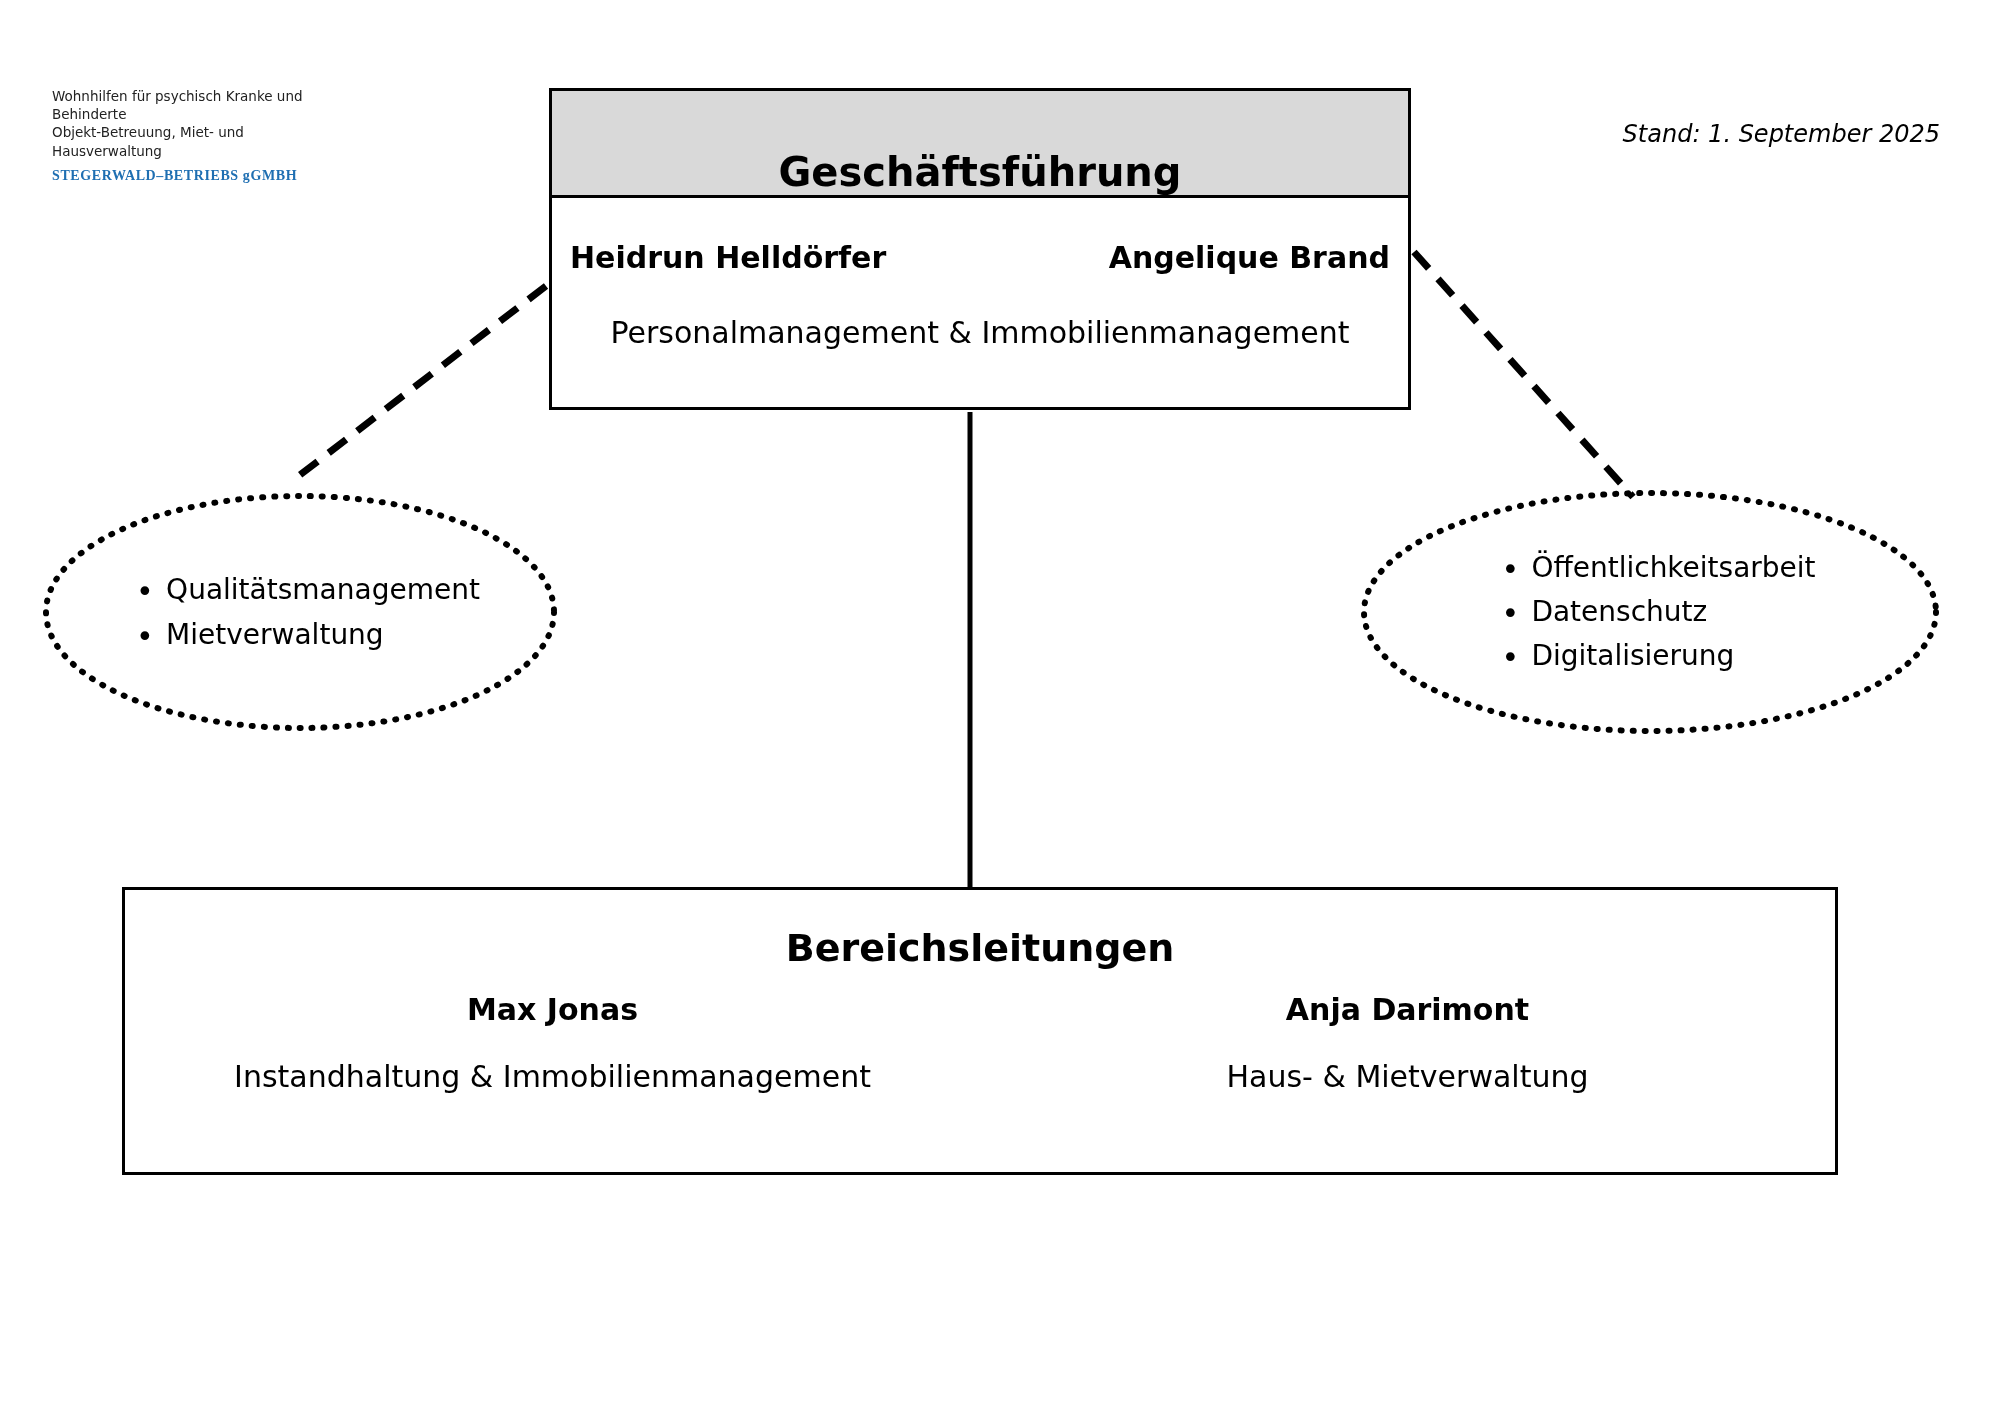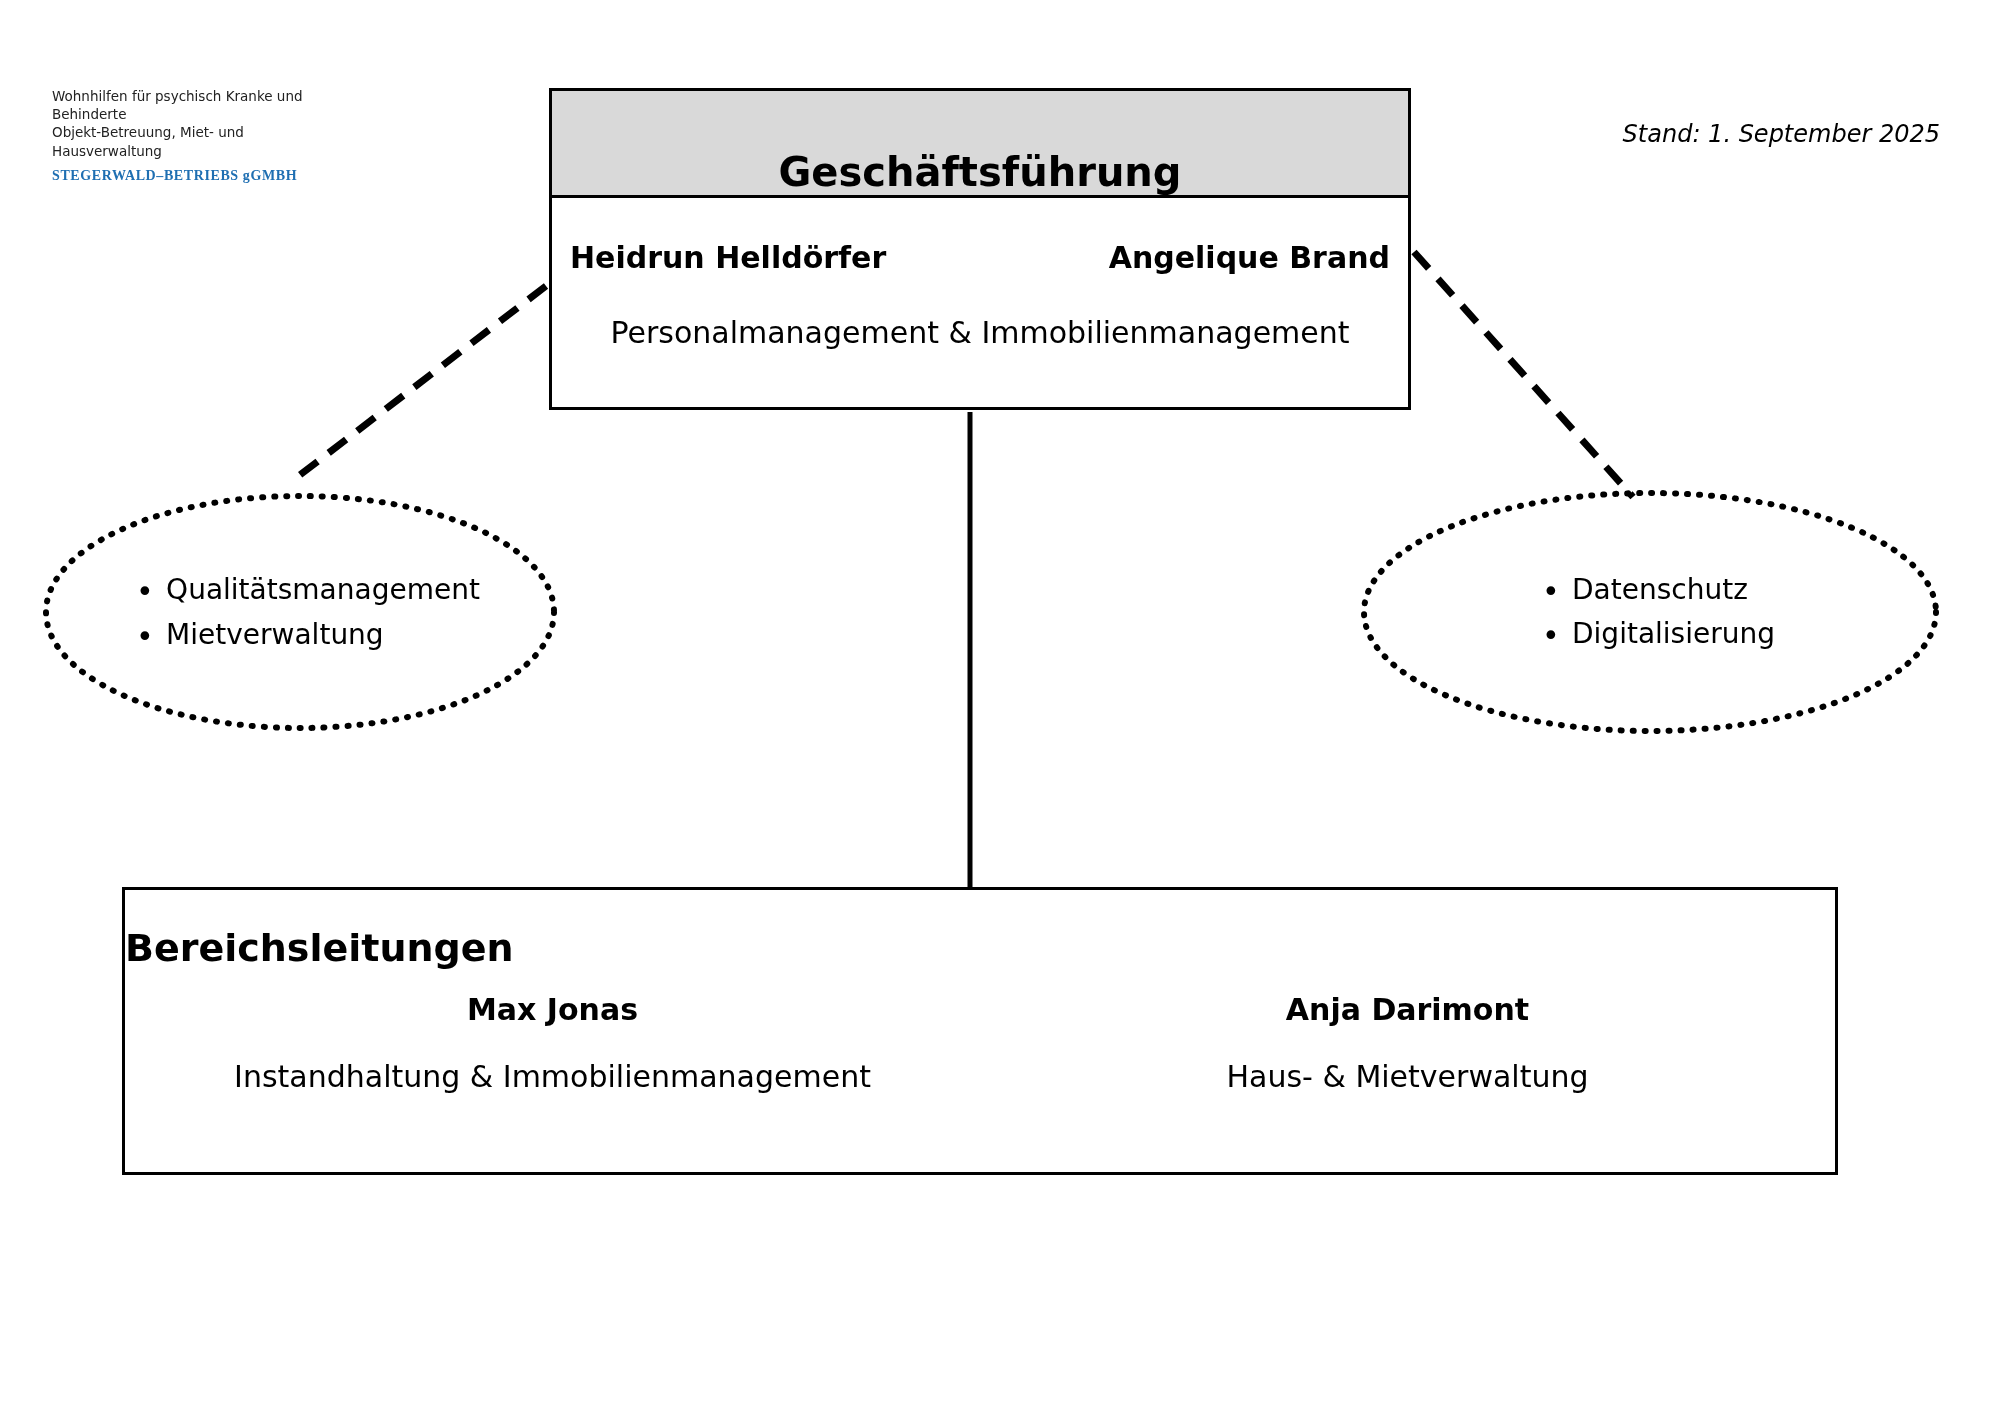--- a/index.html
+++ b/index.html
@@ -187,21 +187,21 @@
     position: absolute;
     left: 122px;
     top: 887px;
     width: 1716px;
     height: 288px;
     border: 3px solid #000000;
     box-sizing: border-box;
     background: #ffffff;
   }
   #dept-title {
-    text-align: left;
+    text-align: center;
     font-size: 38px;
     font-weight: bold;
     color: #000000;
     margin-top: 36px;
   }
   #dept-cols {
     display: flex;
     margin-top: 22px;
   }
   .dept-col {
@@ -264,20 +264,21 @@
       <li>Qualitätsmanagement</li>
       <li>Mietverwaltung</li>
     </ul>
   </div>
 
   <div class="bubble" id="bubble-right">
     <svg width="585" height="250" viewBox="0 0 585 250" xmlns="http://www.w3.org/2000/svg">
       <ellipse cx="292" cy="125" rx="286" ry="119" fill="none" stroke="#000000" stroke-width="6" stroke-linecap="round" stroke-dasharray="1 11"></ellipse>
     </svg>
     <ul>
+      <li>Öffentlichkeitsarbeit</li>
       <li>Datenschutz</li>
       <li>Digitalisierung</li>
     </ul>
   </div>
 
   <div id="dept-box">
     <div id="dept-title">Bereichsleitungen</div>
     <div id="dept-cols">
       <div class="dept-col">
         <div class="dept-name">Max Jonas</div>

